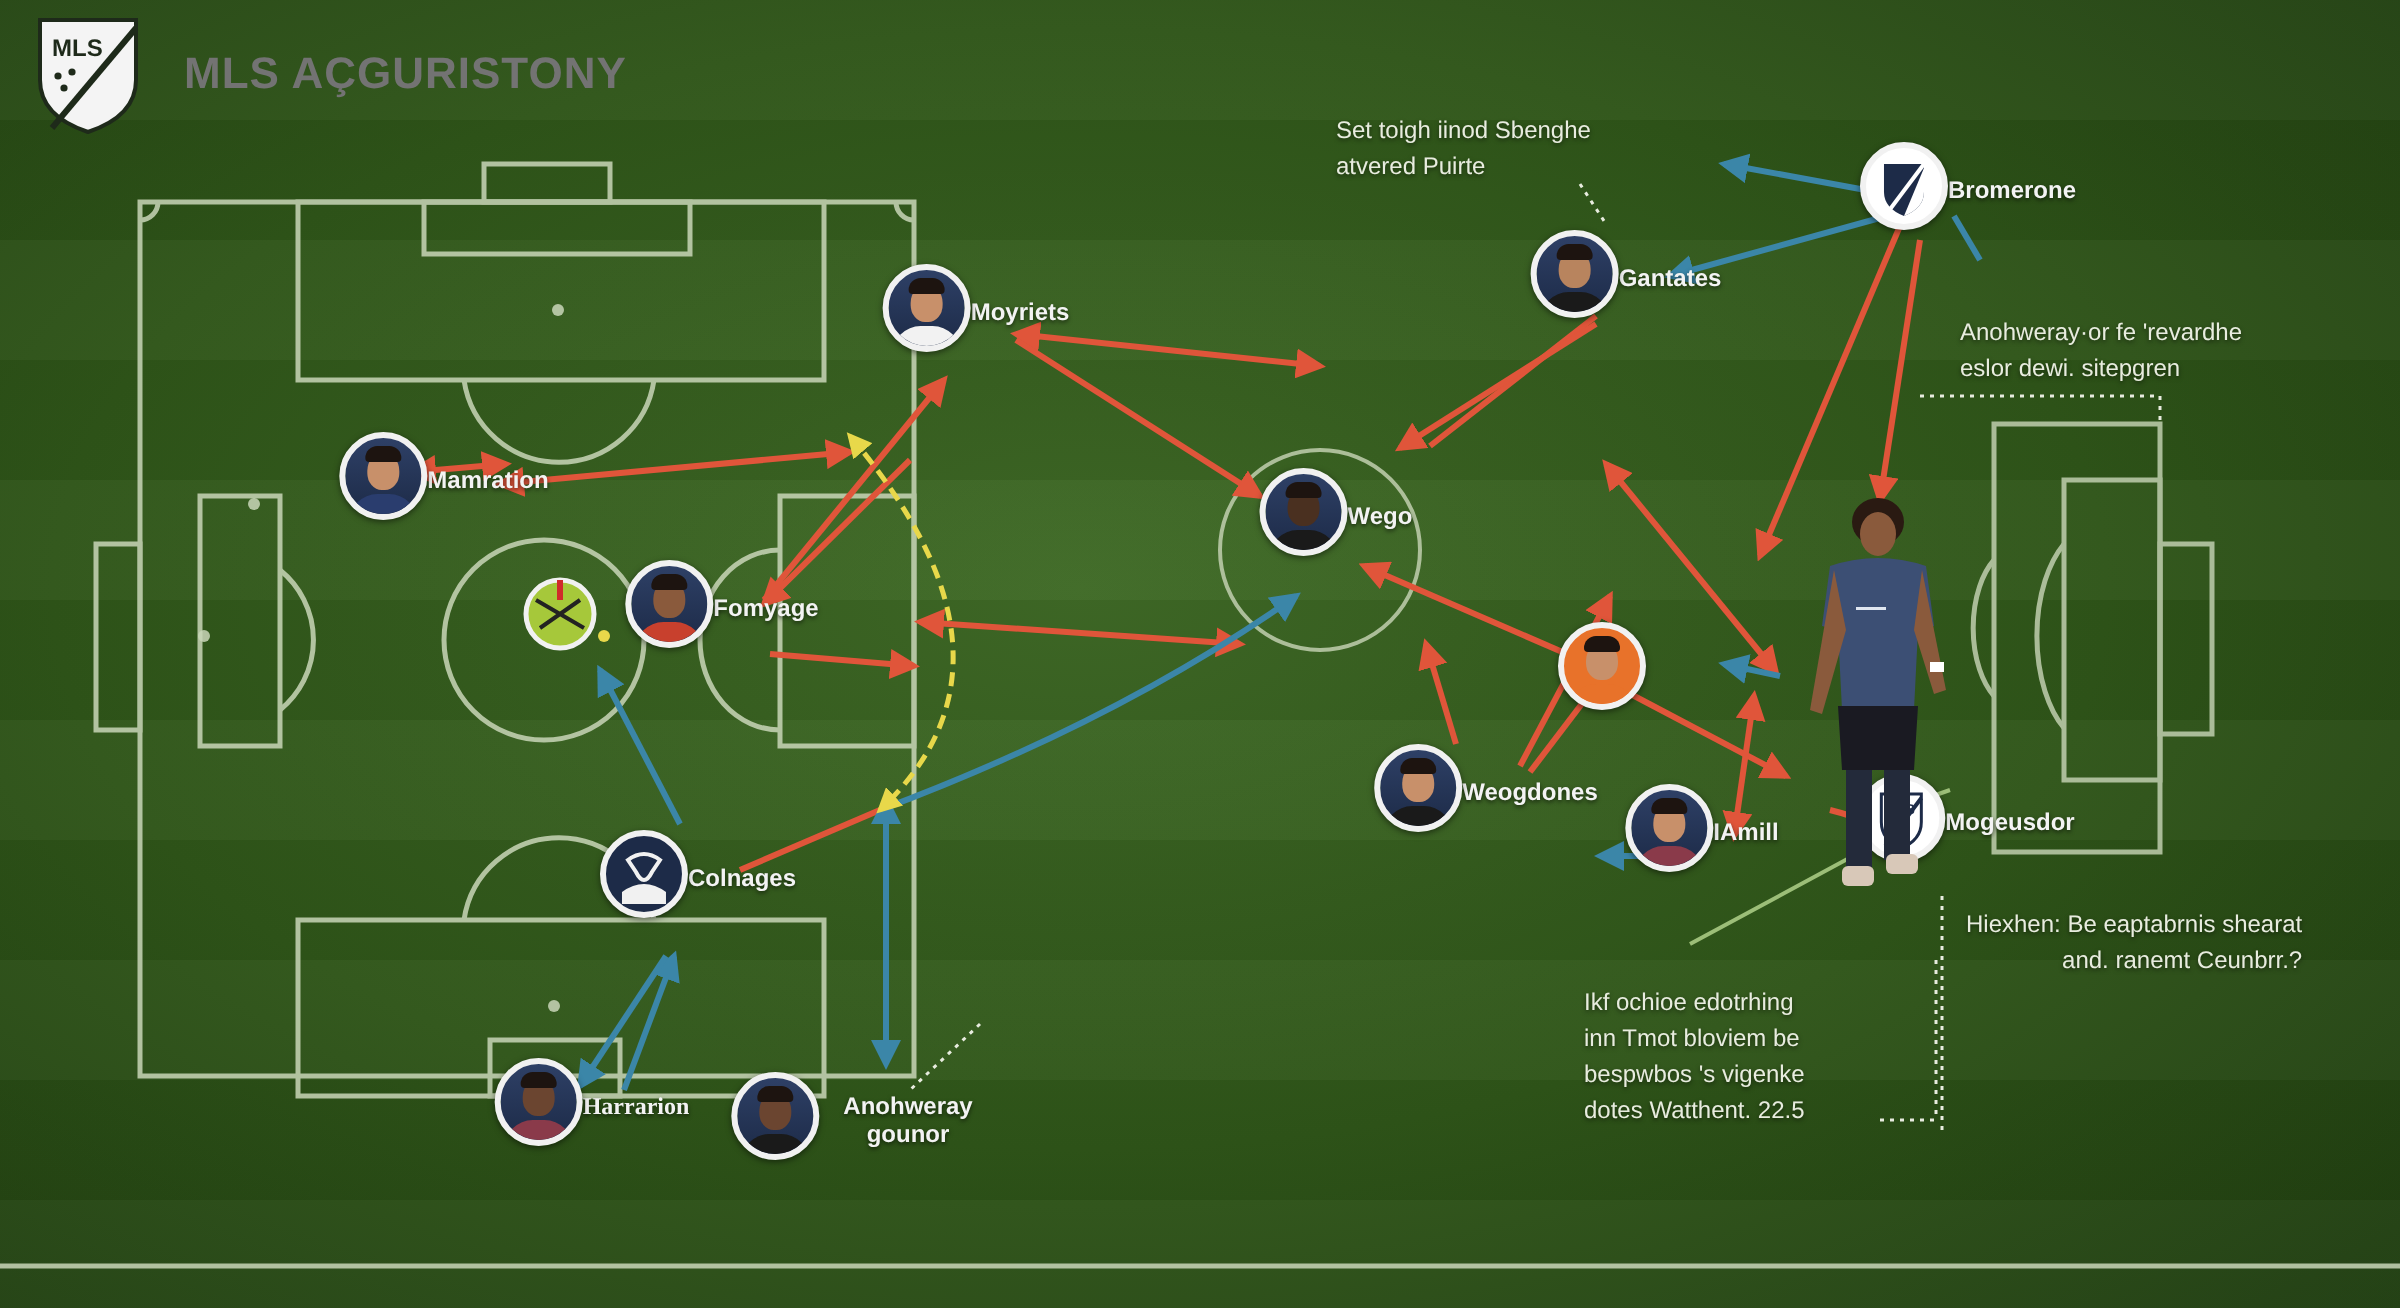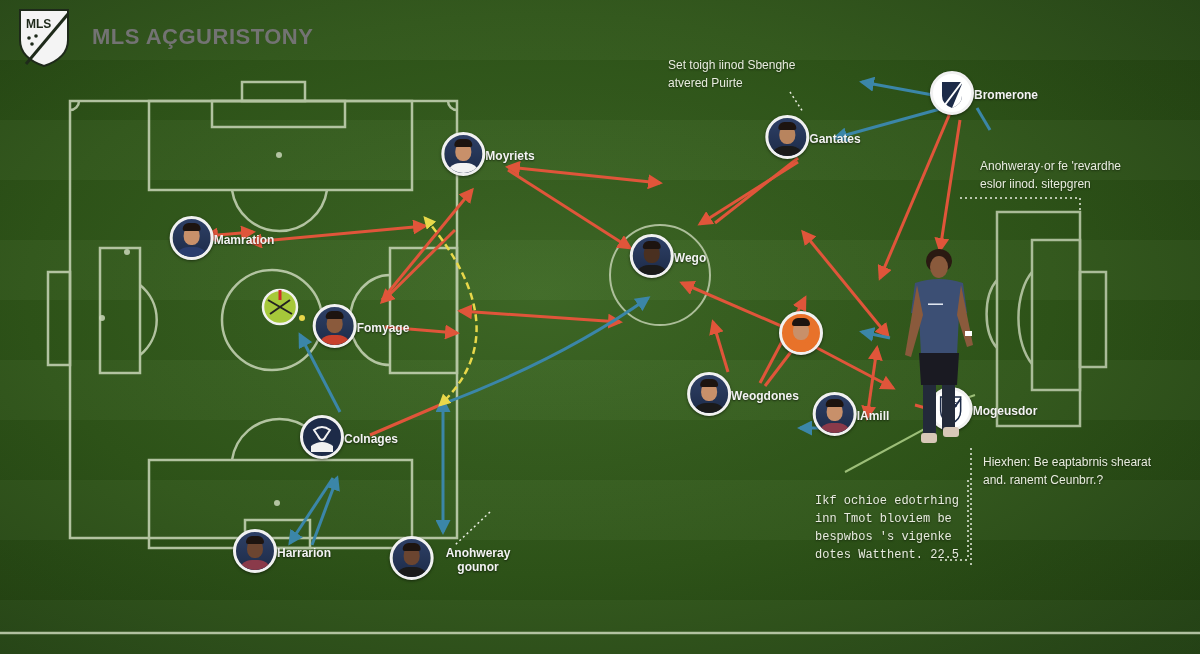--- a/index.html
+++ b/index.html
@@ -180,49 +180,49 @@
 
   <div class="node" style="left:488px; top:132px;">
     <div class="avatar" style="--shirt:#f2f2f2; --skin:#c8906a;">
         <div class="face"></div>
         <div class="hair"></div>
         <div class="shirt"></div>
       </div>
     <div class="label">Moyriets</div>
   </div>
 
-  <div class="node" style="left:361px; top:304px;justify-content:center;">
+  <div class="node" style="left:361px; top:280px;justify-content:center;">
     <div class="avatar" style="--shirt:#c8402d; --skin:#8a5a3c;">
         <div class="face"></div>
         <div class="hair"></div>
         <div class="shirt"></div>
       </div>
     <div class="label">Fomyage</div>
   </div>
 
   <div class="node" style="left:349px; top:415px;">
     <div class="avatar" style="background:#1d2b48;">
       <svg width="38" height="38" viewBox="0 0 38 38">
           <path d="M11,12 Q19,6 27,12 L23,18 Q19,26 15,18 Z" fill="none" stroke="#f1f1f1" stroke-width="2"></path>
           <path d="M8,28 Q19,20 30,28 L30,34 L8,34 Z" fill="#f1f1f1"></path>
         </svg>
     </div>
     <div class="label">Colnages</div>
   </div>
 
-  <div class="node" style="left:282px; top:529px;">
+  <div class="node" style="left:296px; top:529px;font-family:Liberation Serif, serif;">
     <div class="avatar" style="--shirt:#8a3a4a; --skin:#6b4530;">
         <div class="face"></div>
         <div class="hair"></div>
         <div class="shirt"></div>
       </div>
     <div class="label">Harrarion</div>
   </div>
 
-  <div class="node" style="left:450px; top:536px;gap:12px;">
+  <div class="node" style="left:426px; top:536px;gap:12px;">
     <div class="avatar" style="--shirt:#1a1a1a; --skin:#6b4530;">
         <div class="face"></div>
         <div class="hair"></div>
         <div class="shirt"></div>
       </div>
     <div class="label" style="white-space:pre-line;">Anohweray
 gounor</div>
   </div>
 
   <div class="node" style="left:813px; top:115px;">
@@ -308,29 +308,29 @@
     <rect x="48" y="182" width="16" height="10" rx="3" fill="#d8c8b8"></rect>
   </svg>
 
   <div class="note" style="left:668px; top:56px;">
     <div>Set toigh iinod Sbenghe</div>
     <div>atvered Puirte</div>
   </div>
 
   <div class="note" style="left:980px; top:157px;">
     <div>Anohweray·or fe 'revardhe</div>
-    <div>eslor iinod. sitepgren</div>
-  </div>
-
-
-  <div class="note" style="left:815px; top:492px;font-family:Liberation Mono, monospace;">
+    <div>eslor dewi. sitepgren</div>
+  </div>
+
+
+  <div class="note" style="left:792px; top:492px;">
     <div>Ikf ochioe edotrhing</div>
     <div>inn Tmot bloviem be</div>
     <div>bespwbos 's vigenke</div>
     <div>dotes Watthent. 22.5</div>
   </div>
 
-  <div class="note" style="left:983px; top:453px;">
+  <div class="note" style="left:983px; top:453px;text-align:right;">
     <div>Hiexhen: Be eaptabrnis shearat</div>
     <div>and. ranemt Ceunbrr.?</div>
   </div>
 
 </div>
 
 </body></html>

